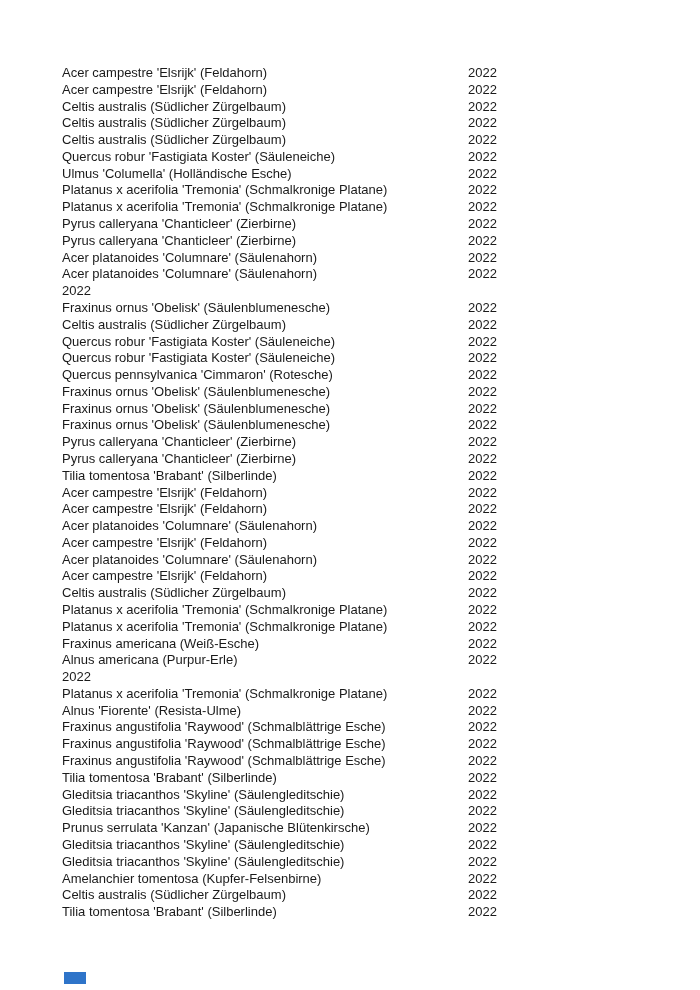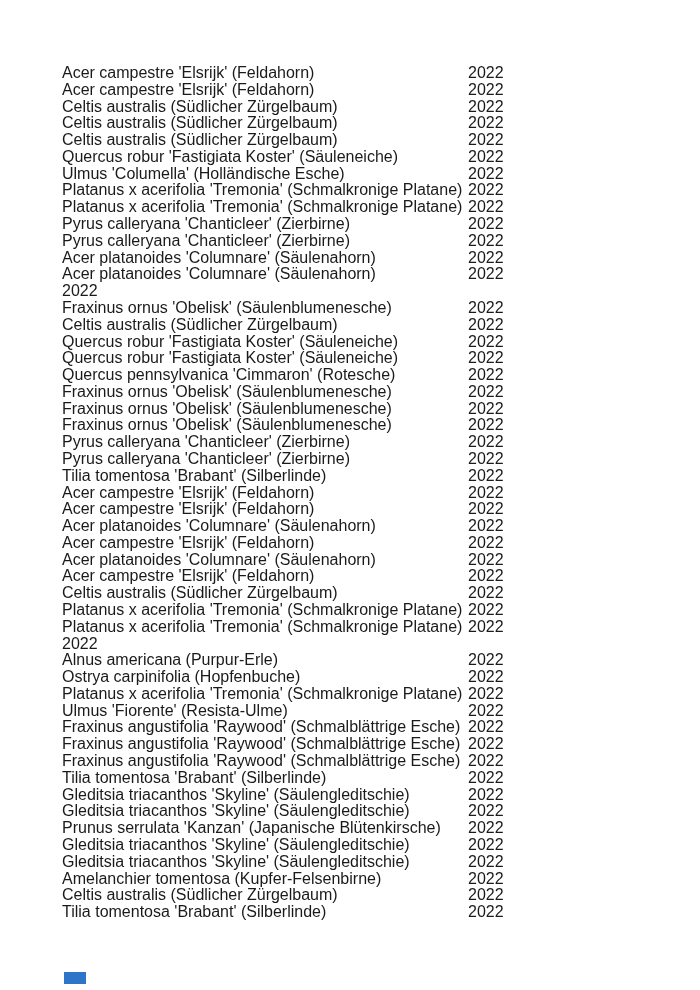--- a/index.html
+++ b/index.html
@@ -17,21 +17,21 @@
   }
   .tree-list {
     position: absolute;
     top: 65px;
     left: 62px;
     width: 600px;
   }
   .row {
     display: flex;
     align-items: baseline;
-    font-size: 16px;
+    font-size: 13px;
     line-height: 16.78px;
     white-space: nowrap;
   }
   .cell-name {
     width: 406px;
     overflow: hidden;
   }
   .cell-year {
     width: 80px;
   }
@@ -177,36 +177,36 @@
     </div>
     <div class="row">
       <span class="cell-name">Platanus x acerifolia 'Tremonia' (Schmalkronige Platane)</span>
       <span class="cell-year">2022</span>
     </div>
     <div class="row">
       <span class="cell-name">Platanus x acerifolia 'Tremonia' (Schmalkronige Platane)</span>
       <span class="cell-year">2022</span>
     </div>
     <div class="row">
+      <span class="cell-name">Fraxinus americana (Weiß-Esche)</span>
       <span class="cell-year">2022</span>
     </div>
     <div class="row">
       <span class="cell-name">Alnus americana (Purpur-Erle)</span>
       <span class="cell-year">2022</span>
     </div>
     <div class="row">
-      <span class="cell-name">Ostrya carpinifolia (Hopfenbuche)</span>
-      <span class="cell-year">2022</span>
-    </div>
-    <div class="row">
-      <span class="cell-name">Platanus x acerifolia 'Tremonia' (Schmalkronige Platane)</span>
-      <span class="cell-year">2022</span>
-    </div>
-    <div class="row">
-      <span class="cell-name">Ulmus 'Fiorente' (Resista-Ulme)</span>
+      <span class="cell-year">2022</span>
+    </div>
+    <div class="row">
+      <span class="cell-name">Platanus x acerifolia 'Tremonia' (Schmalkronige Platane)</span>
+      <span class="cell-year">2022</span>
+    </div>
+    <div class="row">
+      <span class="cell-name">Alnus 'Fiorente' (Resista-Ulme)</span>
       <span class="cell-year">2022</span>
     </div>
     <div class="row">
       <span class="cell-name">Fraxinus angustifolia 'Raywood' (Schmalblättrige Esche)</span>
       <span class="cell-year">2022</span>
     </div>
     <div class="row">
       <span class="cell-name">Fraxinus angustifolia 'Raywood' (Schmalblättrige Esche)</span>
       <span class="cell-year">2022</span>
     </div>

